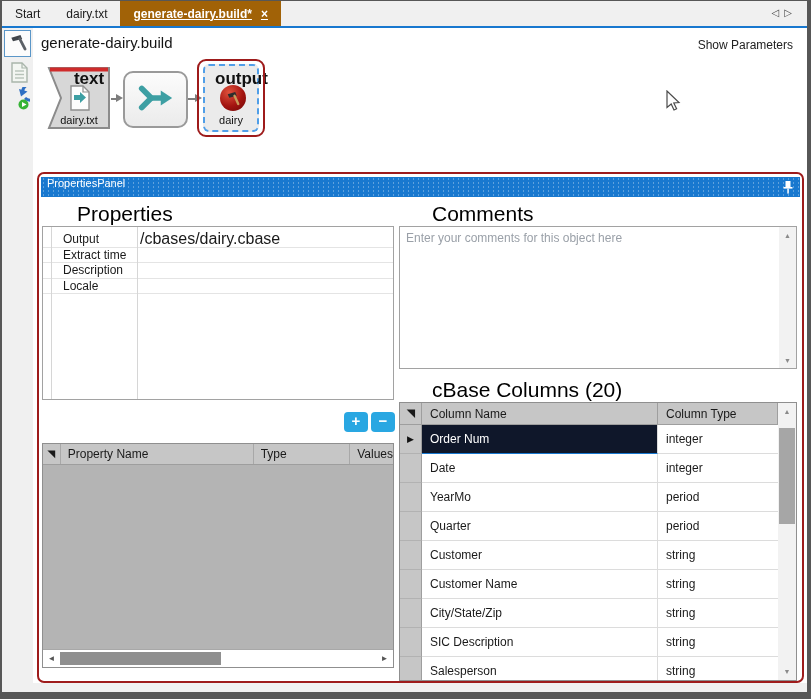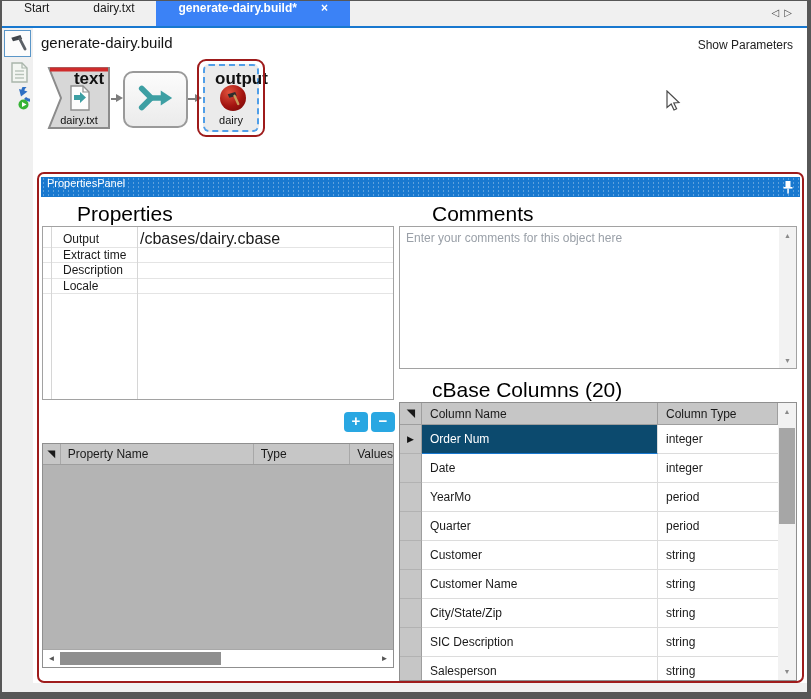--- a/index.html
+++ b/index.html
@@ -9,22 +9,22 @@
 
   
   .edge { background:#575757; z-index:60; }
   .edge-t{ left:0; top:0; width:811px; height:1px; }
   .edge-l{ left:0; top:0; width:2px; height:699px; }
   .edge-r{ right:0; top:0; width:4px; height:699px; }
   .edge-b{ left:0; bottom:0; width:811px; height:7px; }
 
   
   .tabbar { left:2px; top:1px; width:805px; height:25px; background:#f0f0f0; display:flex; align-items:stretch; }
-  .tab { display:flex; align-items:flex-start; padding:0 22px; font-size:12px; color:#1a1a1a; cursor:default; }
-  .tab.active { background:#3b82f6; color:#fff; font-weight:bold; gap:24px; }
+  .tab { display:flex; align-items:center; padding:0 13px; font-size:12px; color:#1a1a1a; cursor:default; }
+  .tab.active { background:#a16207; color:#fff; font-weight:bold; gap:9px;text-decoration:underline; }
   .tab-close { font-size:12px; font-weight:bold; color:#fff; }
   .nav-arrows { position:absolute; right:10px; top:6px; font-size:10px; color:#4a4a4a; letter-spacing:5px; }
   .accentline { left:2px; top:26px; width:805px; height:2px; background:#1878cf; }
 
   
   .sidebar { left:2px; top:28px; width:31px; height:655px; background:#f0f0f0; }
   .mainwhite { left:33px; top:28px; width:774px; height:655px; background:#ffffff; }
   .bottomstrip { left:2px; top:683px; width:805px; height:9px; background:#f0f0f0; }
 
   .hammer-btn { left:4px; top:30px; width:27px; height:27px; background:#fcfcfc; border:1px solid #5a96c8; display:flex; align-items:center; justify-content:center; z-index:5; }
@@ -85,21 +85,21 @@
   .cbase-table { position:absolute; left:360px; top:228px; width:398px; height:279px; border:1px solid #8f8f8f; background:#fff; overflow:hidden; }
   .cb-head { display:flex; height:22px; background:#c6c6c6; font-size:12px; color:#1a1a1a; }
   .cb-head .hc { display:flex; align-items:center; padding-left:8px; border-right:1px solid #9e9e9e; border-bottom:1px solid #9e9e9e; }
   .cb-corner { width:22px; justify-content:center; padding-left:0 !important; }
   .cb-colname { width:236px; }
   .cb-coltype { width:120px; }
   .crow { display:flex; height:29px; font-size:12px; color:#1a1a1a; }
   .cgut { width:22px; background:#c6c6c6; border-right:1px solid #9e9e9e; border-bottom:1px solid #b2b2b2; display:flex; align-items:center; justify-content:center; font-size:9px; color:#111; }
   .cname { width:236px; display:flex; align-items:center; padding-left:8px; border-right:1px solid #dcdcdc; border-bottom:1px solid #dcdcdc; background:#fff; }
   .ctype { width:138px; display:flex; align-items:center; padding-left:8px; border-right:1px solid #dcdcdc; border-bottom:1px solid #dcdcdc; background:#fff; }
-  .crow.sel .cname { background:#0c4a6e; color:#fff; border-bottom-color:#1878cf; }
+  .crow.sel .cname { background:#0f172a; color:#fff; border-bottom-color:#1878cf; }
   .cb-vscroll { position:absolute; right:0; top:0; width:18px; height:100%; background:#f2f2f2; display:flex; flex-direction:column; }
   .cb-vscroll .vs-btn { height:17px; }
   .cb-track { flex:1; position:relative; }
   .cb-thumb { position:absolute; left:1px; top:8px; width:16px; height:96px; background:#a6a6a6; }
 
   .cursor-svg { z-index:100; }
 </style>
 </head>
 <body>
 

